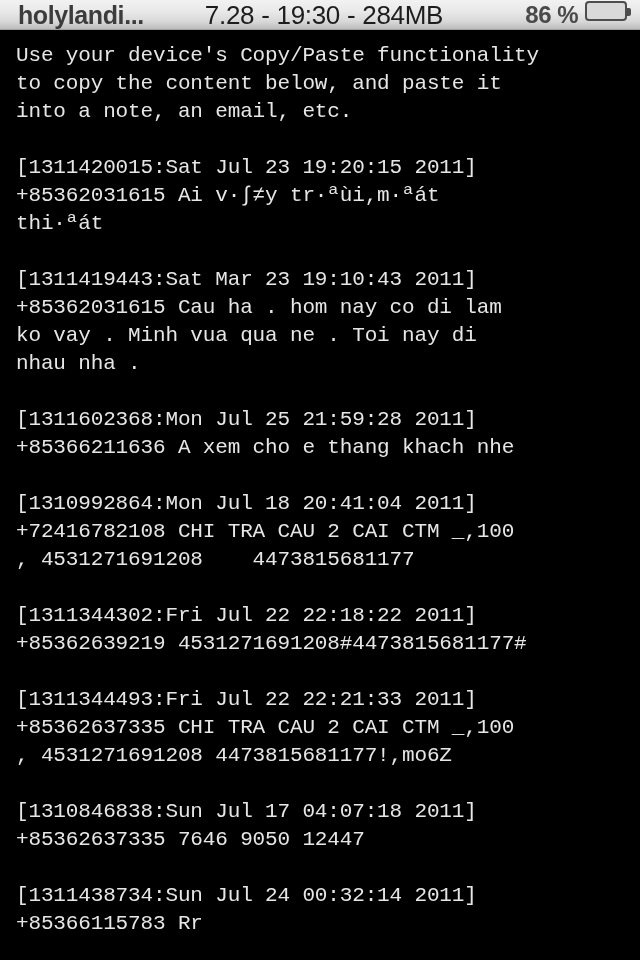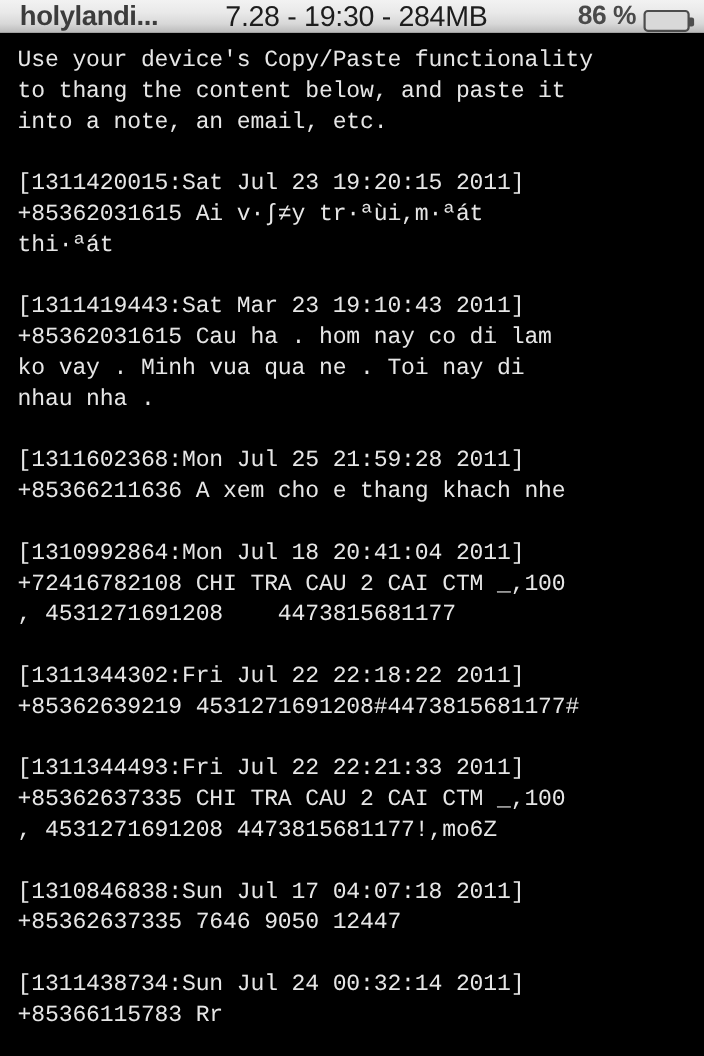--- a/index.html
+++ b/index.html
@@ -54,21 +54,21 @@
     letter-spacing: -0.3px;
     white-space: nowrap;
     padding-left: 8px;
   }
   #battery-area {
     position: absolute;
     right: 8px;
     top: 50%;
     transform: translateY(-50%);
     display: flex;
-    align-items: flex-end;
+    align-items: flex-start;
     gap: 7px;
   }
   #battery-percent {
     font-size: 24px;
     font-weight: bold;
     color: #4a4a4a;
     letter-spacing: -0.5px;
     white-space: nowrap;
   }
   #battery-icon {
@@ -136,21 +136,21 @@
     <span id="battery-percent">86 %</span>
     <span id="battery-icon">
       <span id="battery-fill" style="width: 86%;"></span>
     </span>
   </div>
 </div>
 
 <div id="content">
   <div id="lines">
       <div class="text-line">Use your device's Copy/Paste functionality</div>
-      <div class="text-line">to thang the content below, and paste it</div>
+      <div class="text-line">to copy the content below, and paste it</div>
       <div class="text-line">into a note, an email, etc.</div>
       <div class="text-line blank">&nbsp;</div>
       <div class="text-line">[1311420015:Sat Jul 23 19:20:15 2011]</div>
       <div class="text-line">+85362031615 Ai v·∫≠y tr·ªùi,m·ªát</div>
       <div class="text-line">thi·ªát</div>
       <div class="text-line blank">&nbsp;</div>
       <div class="text-line">[1311419443:Sat Mar 23 19:10:43 2011]</div>
       <div class="text-line">+85362031615 Cau ha . hom nay co di lam</div>
       <div class="text-line">ko vay . Minh vua qua ne . Toi nay di</div>
       <div class="text-line">nhau nha .</div>

